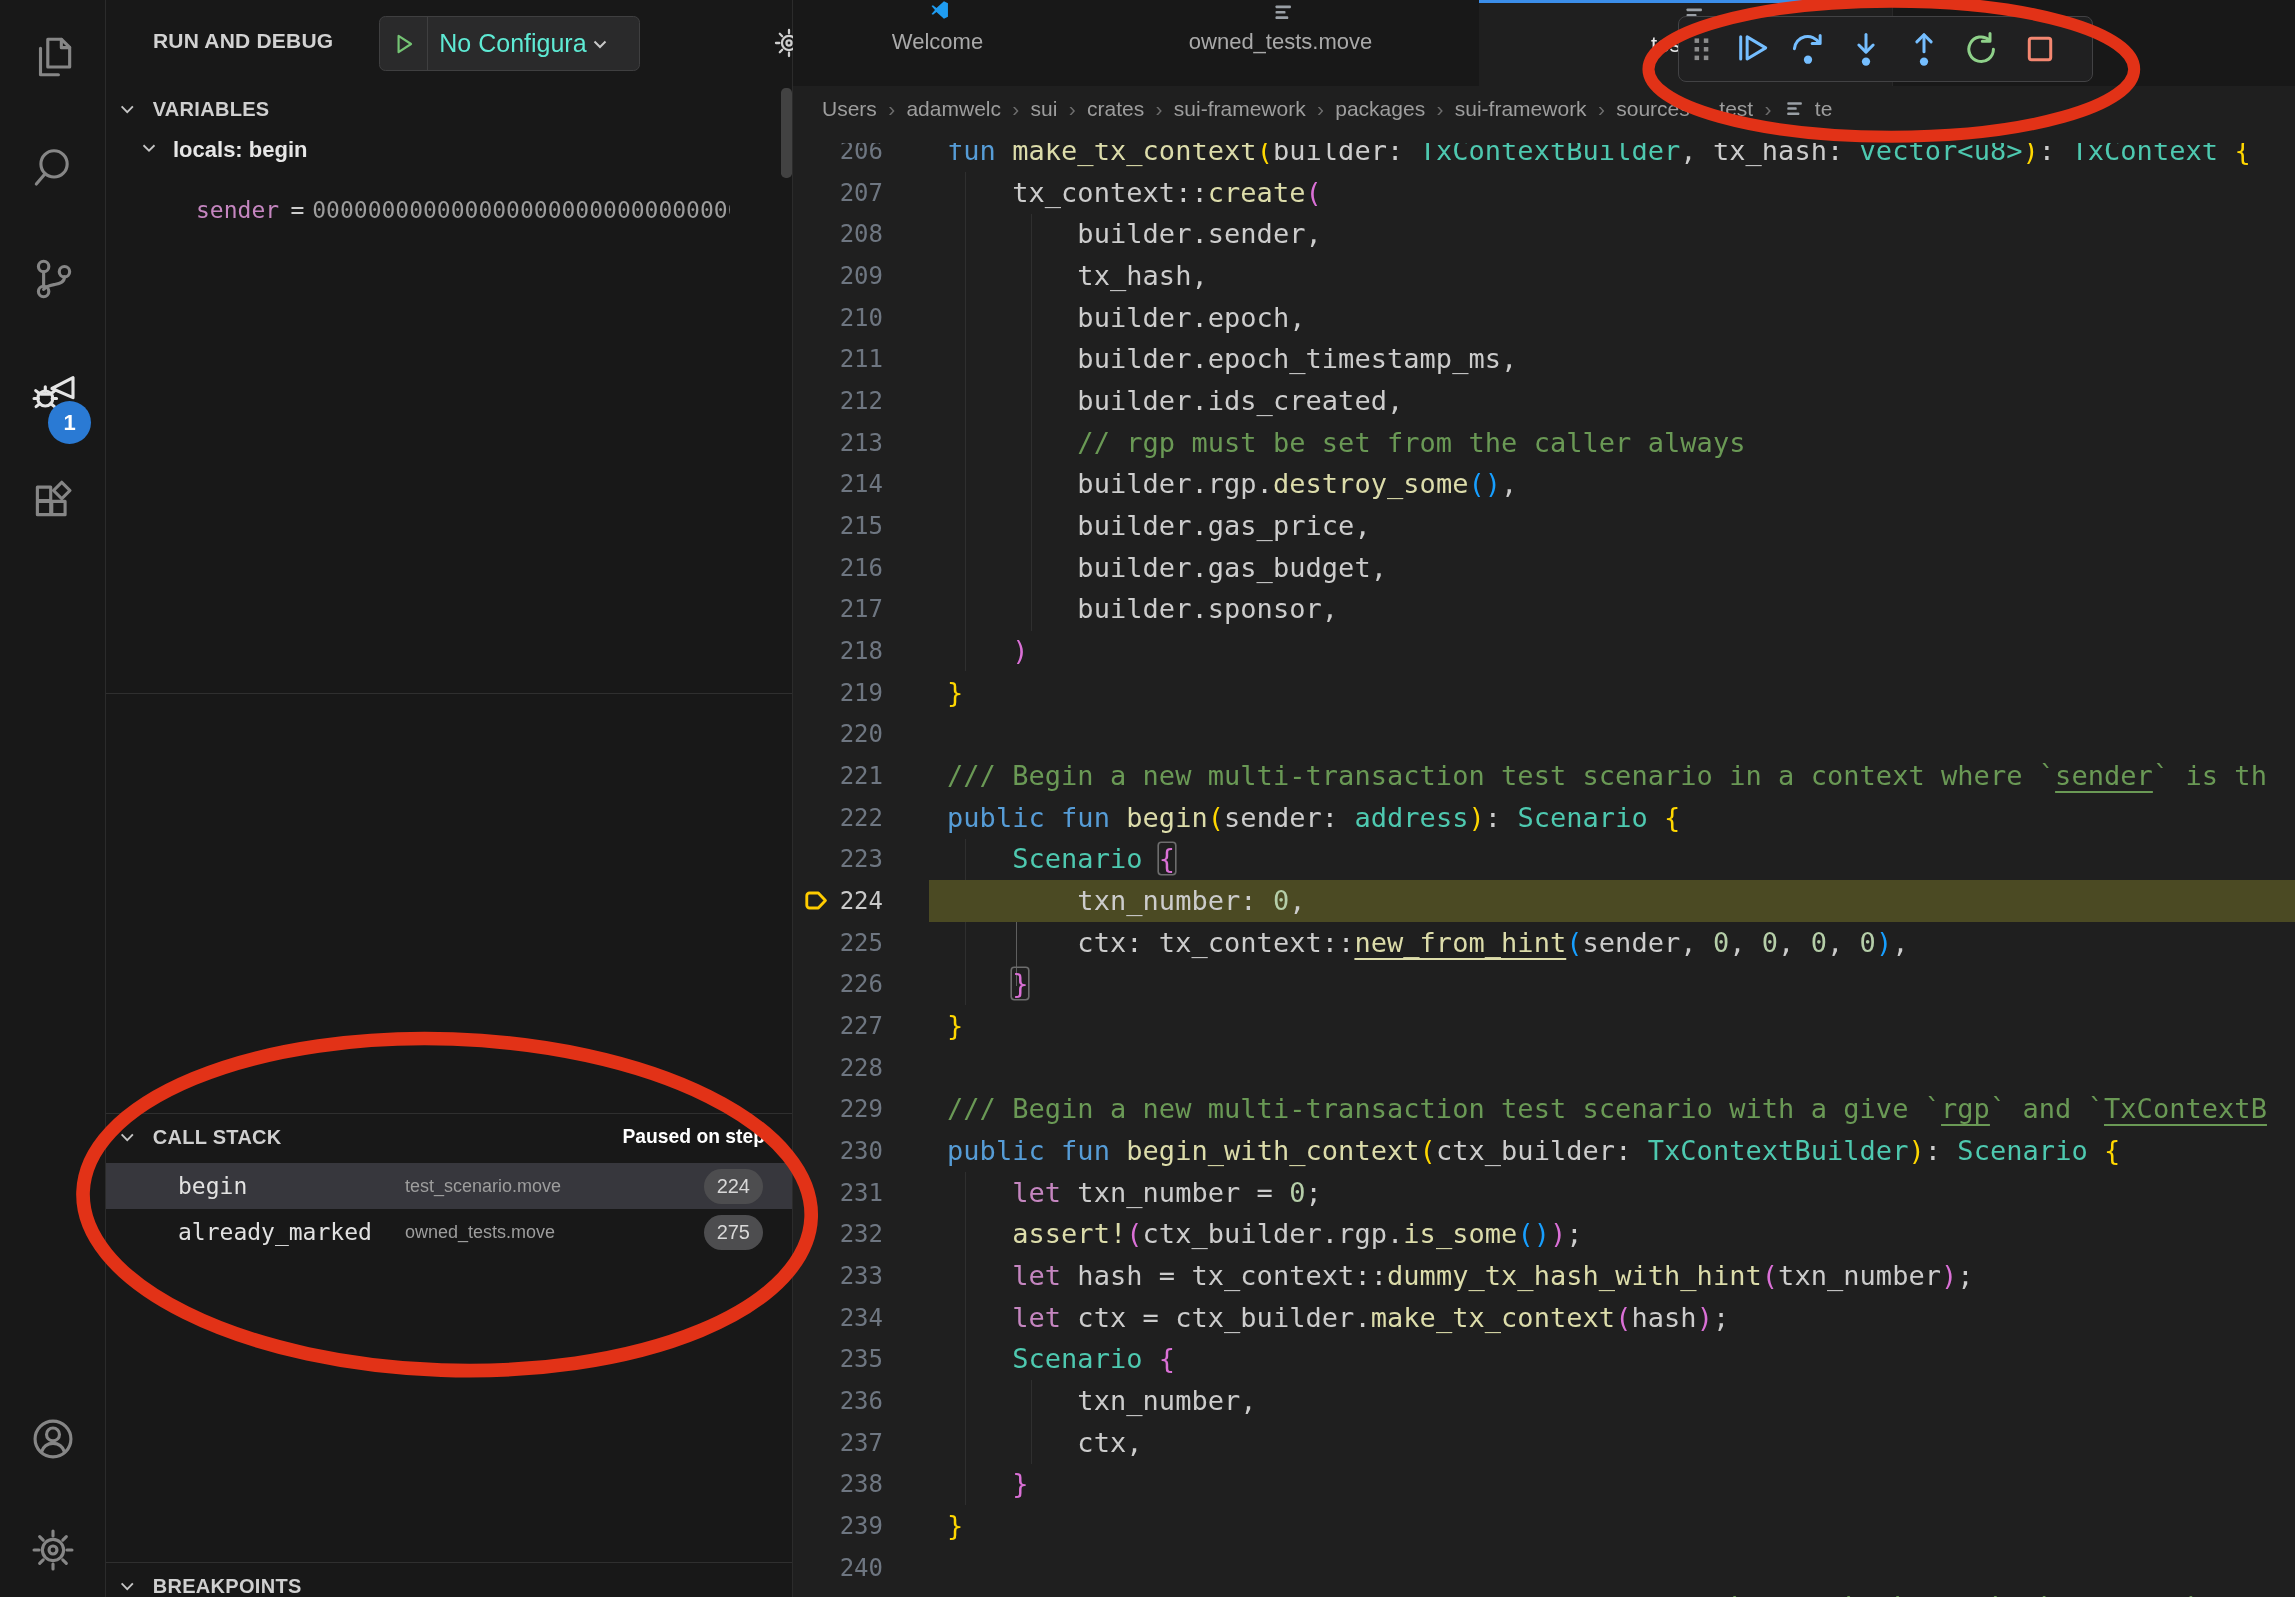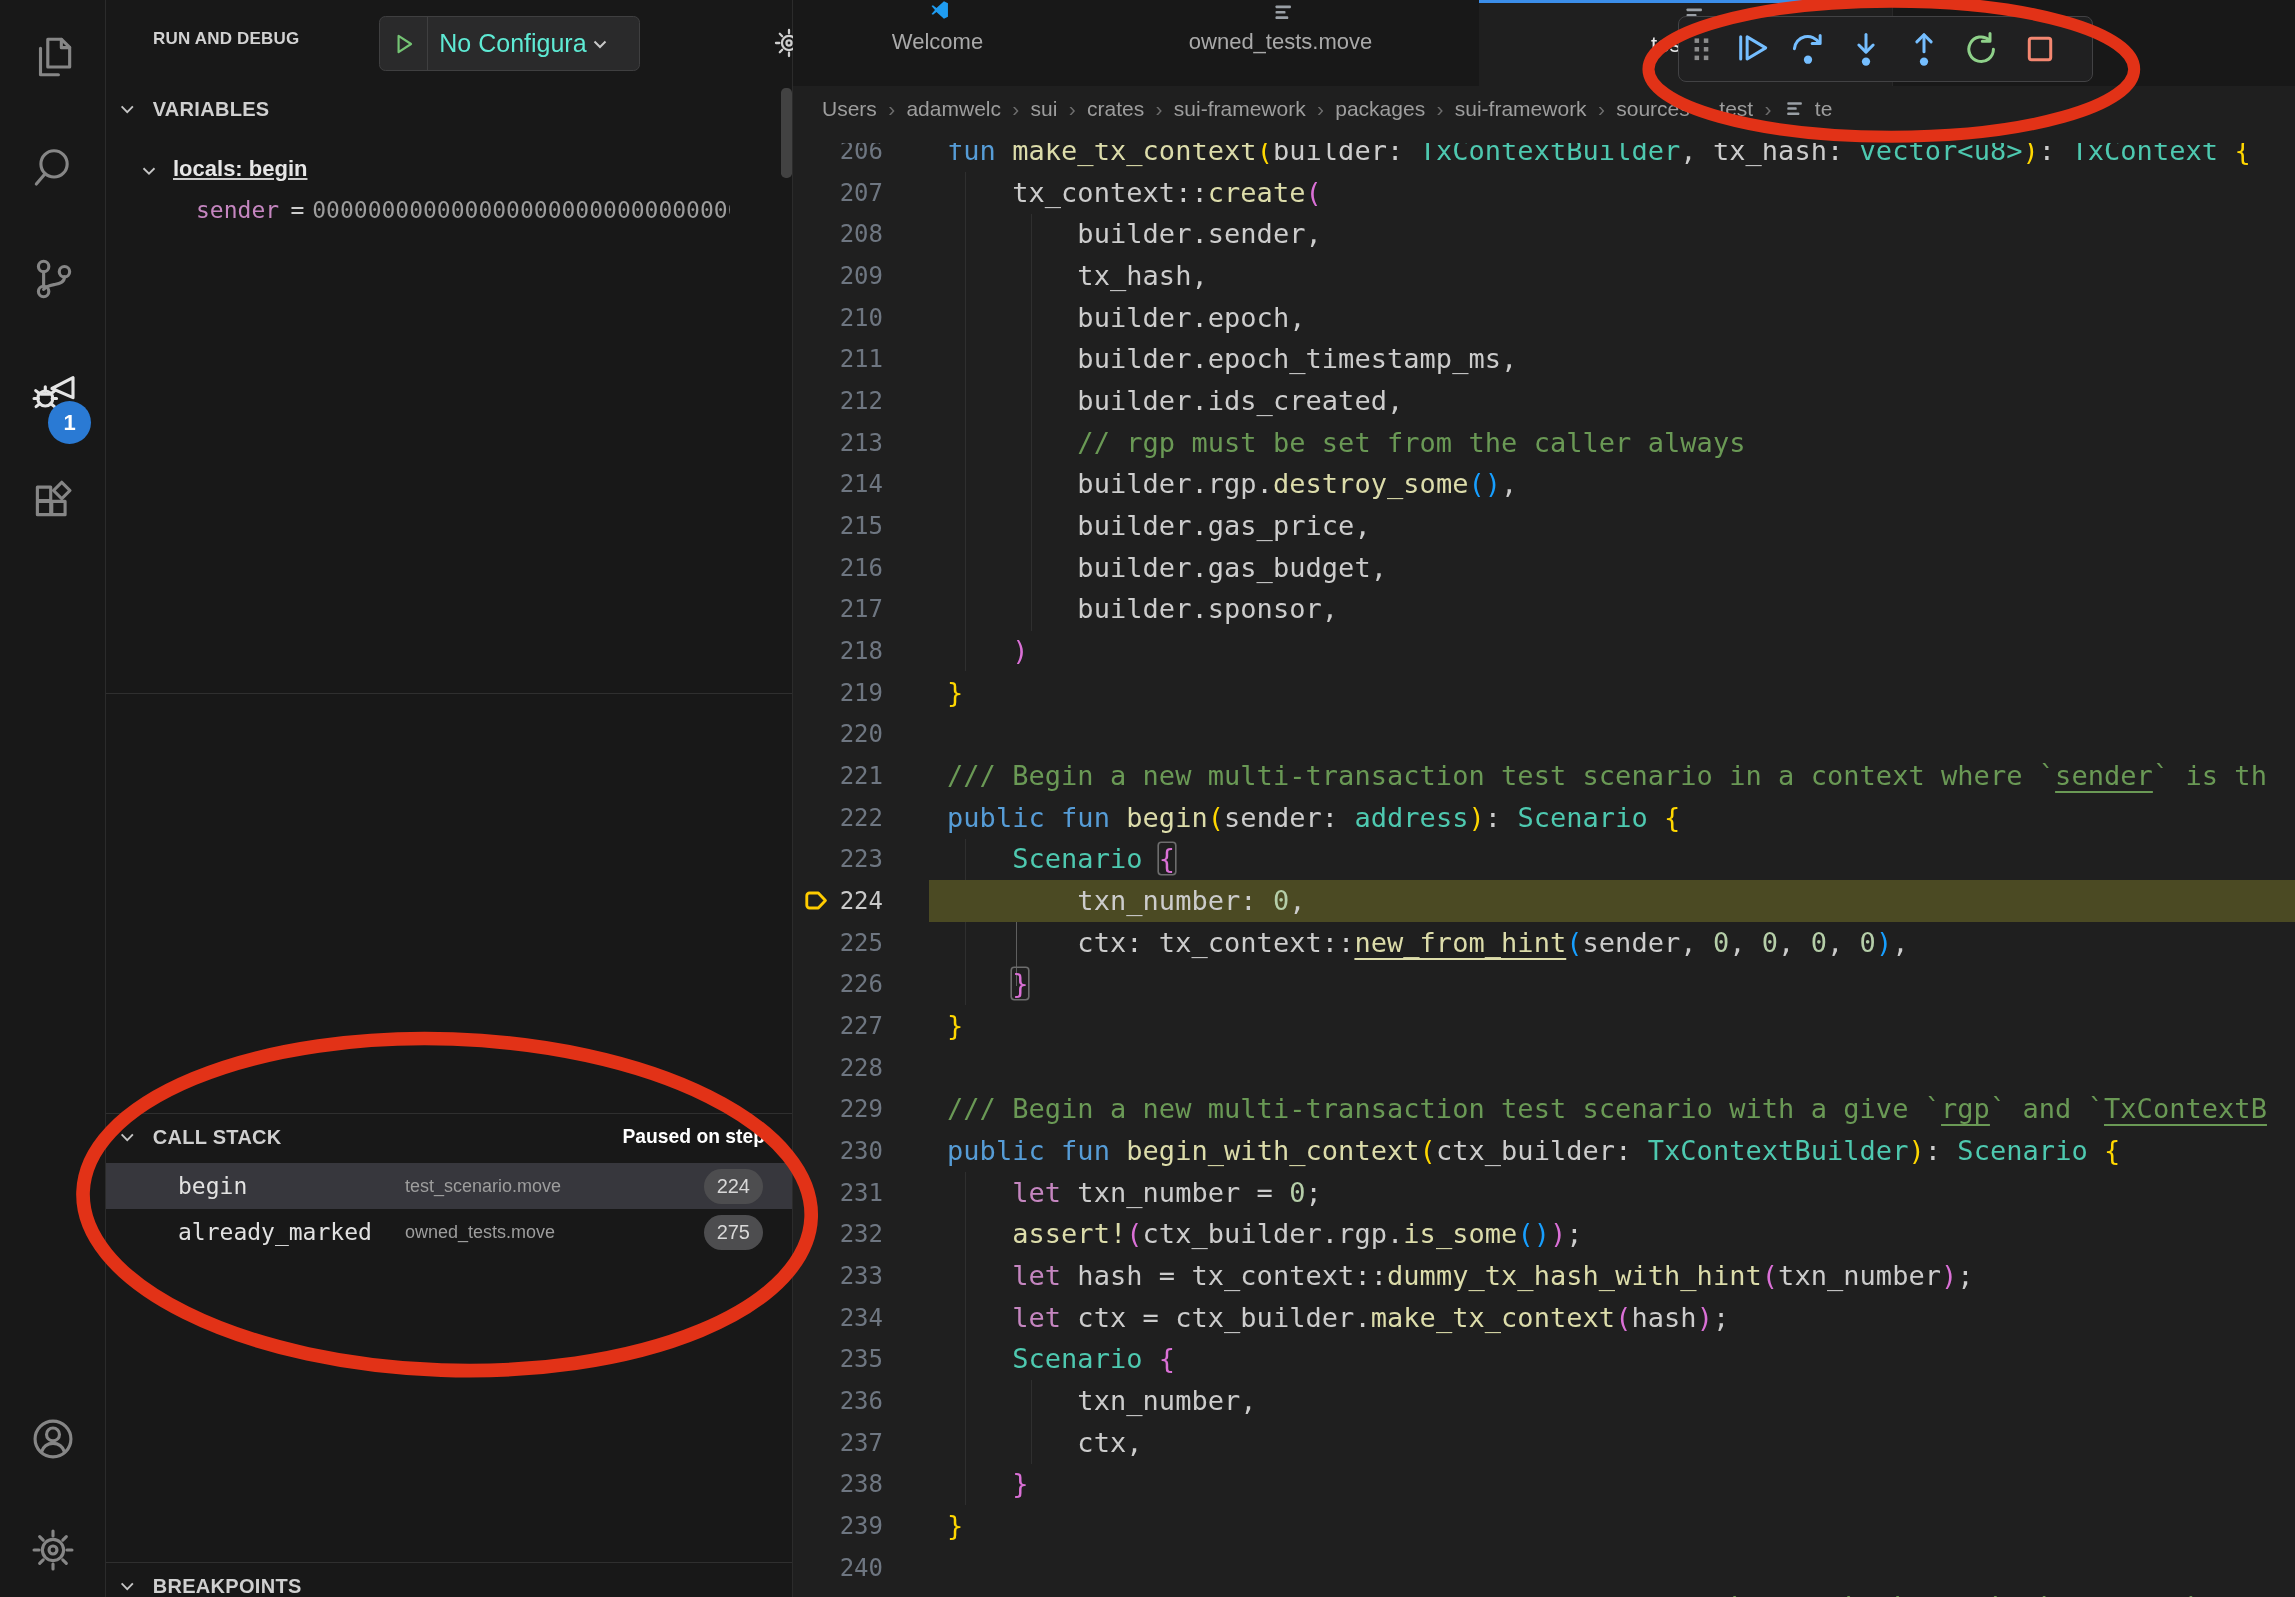--- a/index.html
+++ b/index.html
@@ -10,33 +10,33 @@
   
   #activity-bar{position:absolute;left:0;top:0;width:105px;height:1597px;background:#181818;border-right:0.8px solid #2b2b2b;}
   .ab-item{position:absolute;left:0;width:105px;height:80px;display:flex;align-items:center;justify-content:center;cursor:pointer;}
   .ab-item svg{width:50px;height:50px;stroke:#868686;fill:none;stroke-width:1.5;stroke-linecap:round;stroke-linejoin:round;}
   .ab-item.active svg{stroke:#e4e4e4;}
   .ab-badge{position:absolute;border-radius:50%;background:var(--badge-blue);color:#fff;font-size:22px;font-weight:bold;
     display:flex;align-items:center;justify-content:center;}
 
   
   #sidebar{position:absolute;left:106px;top:0;width:686px;height:1597px;background:#181818;border-right:0.8px solid #2b2b2b;color:#cccccc;}
-  .side-header-title{position:absolute;left:47px;top:29px;font-size:17px;font-weight:600;color:#d2d2d2;letter-spacing:0.2px;}
+  .side-header-title{position:absolute;left:47px;top:29px;font-size:21px;font-weight:600;color:#d2d2d2;letter-spacing:0.2px;}
   #launch-control{position:absolute;left:273px;top:16px;width:259px;height:53px;background:#2a2a2b;border:0.8px solid #3f3f40;border-radius:6.4px;display:flex;align-items:center;cursor:pointer;}
   #launch-control .play-wrap{width:47px;display:flex;align-items:center;justify-content:center;border-right:0.8px solid #3f3f40;height:100%;}
   #launch-control svg.play{width:26px;height:26px;stroke:#74c474;fill:none;stroke-width:2;stroke-linejoin:round;}
   #launch-control .label{font-size:25px;color:#5eead4;margin-left:11.3px;white-space:nowrap;overflow:hidden;max-width:161px;}
   #launch-control svg.chev{width:24px;height:24px;stroke:#c8c8c8;fill:none;stroke-width:2;margin-left:1.6px;flex:none;}
   .hdr-ico{position:absolute;top:24px;width:37px;height:37px;display:flex;align-items:center;justify-content:center;cursor:pointer;}
   .hdr-ico svg{width:34px;height:34px;stroke:#cfcfcf;fill:none;stroke-width:1.6;stroke-linecap:round;}
   .section-row{position:absolute;left:0;width:686px;height:42px;display:flex;align-items:center;cursor:pointer;}
   .section-row svg{width:22.5px;height:22.5px;stroke:#c5c5c5;fill:none;stroke-width:2;margin-left:9.7px;flex:none;}
   .section-title{font-size:20px;font-weight:700;color:#d0d0d0;margin-left:14.5px;letter-spacing:0.3px;}
   .divider{position:absolute;left:0;width:686px;height:0.8px;background:#2f2f2f;}
-  .tree-row{position:absolute;left:0;width:686px;height:45px;display:flex;align-items:flex-end;cursor:pointer;text-decoration:underline;}
+  .tree-row{position:absolute;left:0;width:686px;height:45px;display:flex;align-items:flex-start;cursor:pointer;}
   .tree-row svg{width:22px;height:22px;stroke:#c5c5c5;fill:none;stroke-width:2;margin-left:32px;flex:none;}
   .tree-label{font-size:22px;font-weight:700;color:#e6e6e6;margin-left:13px;}
   .var-row{position:absolute;left:0;width:686px;height:45px;display:flex;align-items:center;font-size:23px;cursor:pointer;}
   .var-name{color:#c586c0;margin-left:90px;}
   .var-eq{color:#cccccc;margin:0 8px 0 11.3px;}
   .var-val{color:#9d9d9d;white-space:nowrap;overflow:hidden;max-width:418px;}
   #cs-status{position:absolute;right:27px;top:0;height:42px;display:flex;align-items:center;font-size:19.3px;font-weight:700;color:#fff;}
   .frame-row{position:absolute;left:0;width:686px;height:46px;display:flex;align-items:center;cursor:pointer;}
   .frame-row.selected{background:#37373d;}
   .frame-fn{font-size:23px;color:#e2e2e2;margin-left:72px;width:227px;white-space:nowrap;}

